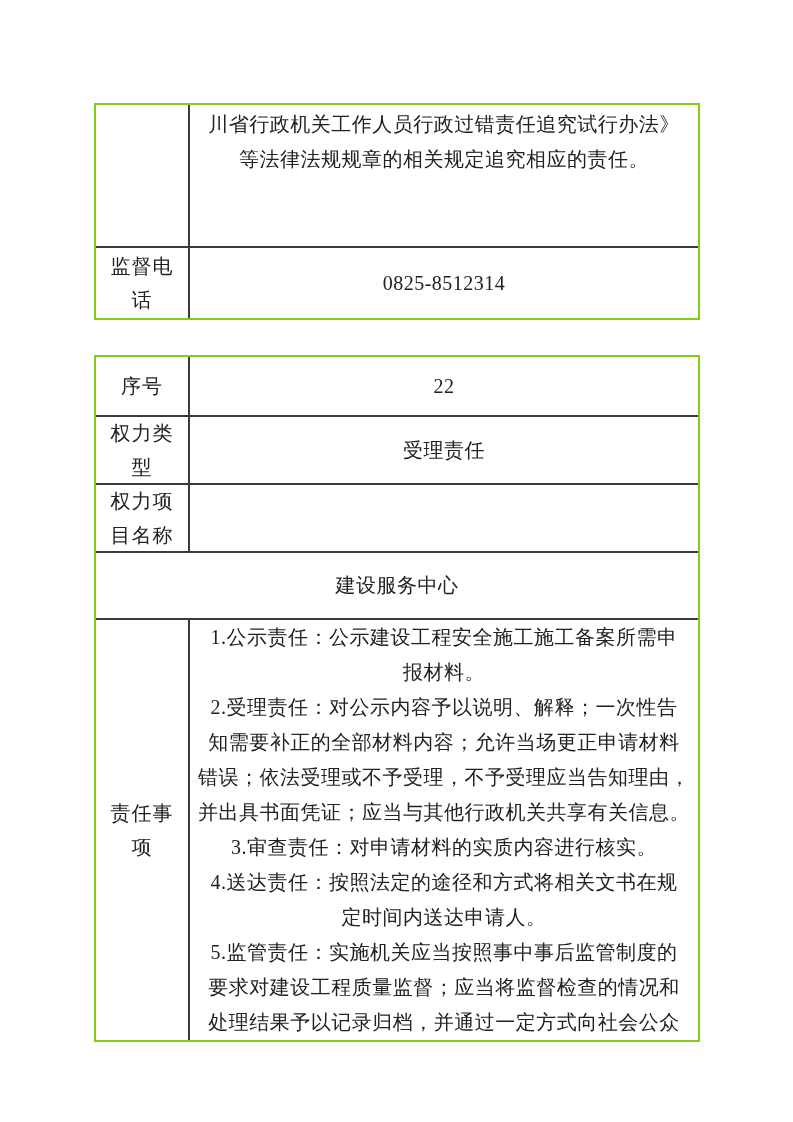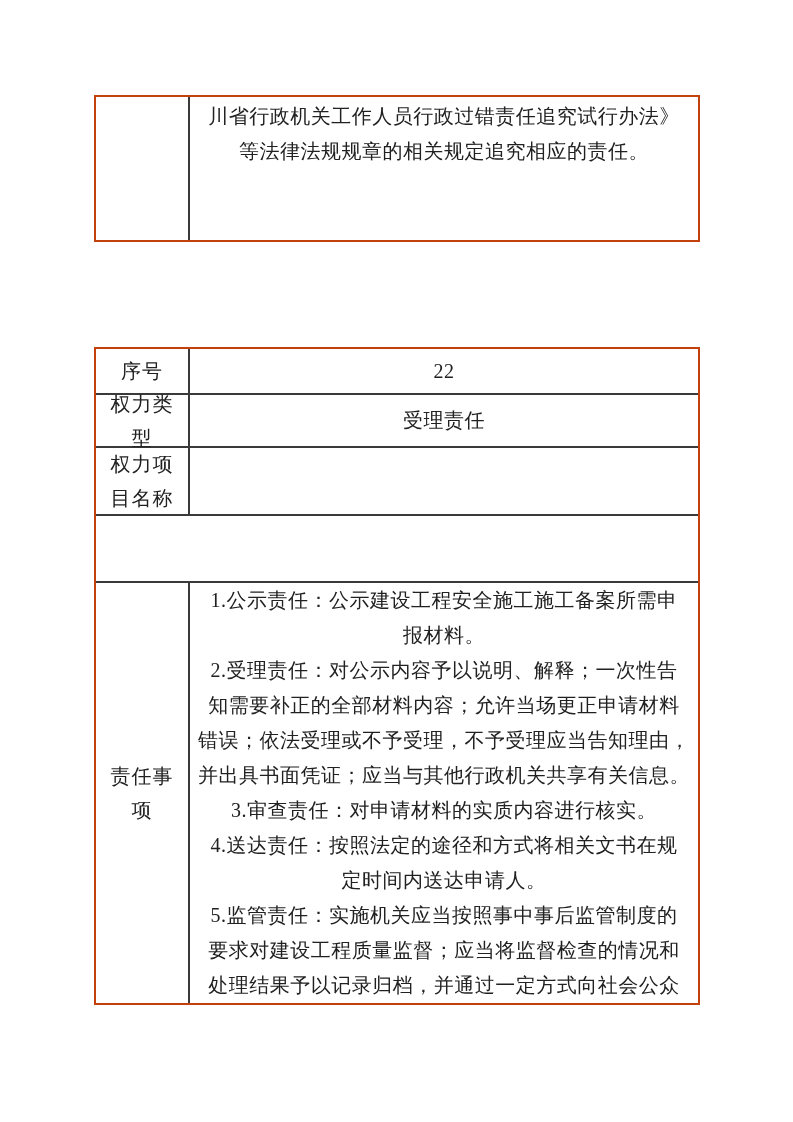--- a/index.html
+++ b/index.html
@@ -13,22 +13,23 @@
     position: relative;
     font-family: "Liberation Serif", "DejaVu Serif", serif;
     color: #212121;
     overflow: hidden;
   }
   .doc-table {
     position: absolute;
     left: 94px;
     width: 606px;
     box-sizing: border-box;
-    border: 2px solid #c2410c;
+    border: 2px solid #84cc16;
     background: #ffffff;
+    margin-top: 8px;
   }
   .table-1 { top: 95px; }
   .table-2 { top: 347px; }
   .t-row {
     display: flex;
     box-sizing: border-box;
     border-bottom: 2px solid #3a3a3a;
   }
   .t-row:last-child { border-bottom: none; }
   .cell-label {
@@ -65,37 +66,43 @@
 </style>
 </head>
 <body>
 
 <div class="doc-table table-1">
   <div class="t-row" style="height:143px">
     <div class="cell-label"></div>
     <div class="cell-value v-top">川省行政机关工作人员行政过错责任追究试行办法》
 等法律法规规章的相关规定追究相应的责任。</div>
   </div>
+  <div class="t-row" style="height:70px">
+    <div class="cell-label">监督电
+话</div>
+    <div class="cell-value">0825-8512314</div>
+  </div>
 </div>
 
 <div class="doc-table table-2">
-  <div class="t-row" style="height:46px">
+  <div class="t-row" style="height:60px">
     <div class="cell-label">序号</div>
     <div class="cell-value">22</div>
   </div>
-  <div class="t-row" style="height:53px">
+  <div class="t-row" style="height:68px">
     <div class="cell-label">权力类
 型</div>
     <div class="cell-value">受理责任</div>
   </div>
   <div class="t-row" style="height:68px">
     <div class="cell-label">权力项
 目名称</div>
   </div>
   <div class="t-row" style="height:67px">
+    <div class="cell-value">建设服务中心</div>
   </div>
   <div class="t-row" style="height:420px">
     <div class="cell-label">责任事
 项</div>
     <div class="cell-value">1.公示责任：公示建设工程安全施工施工备案所需申
 报材料。
 2.受理责任：对公示内容予以说明、解释；一次性告
 知需要补正的全部材料内容；允许当场更正申请材料
 错误；依法受理或不予受理，不予受理应当告知理由，
 并出具书面凭证；应当与其他行政机关共享有关信息。

